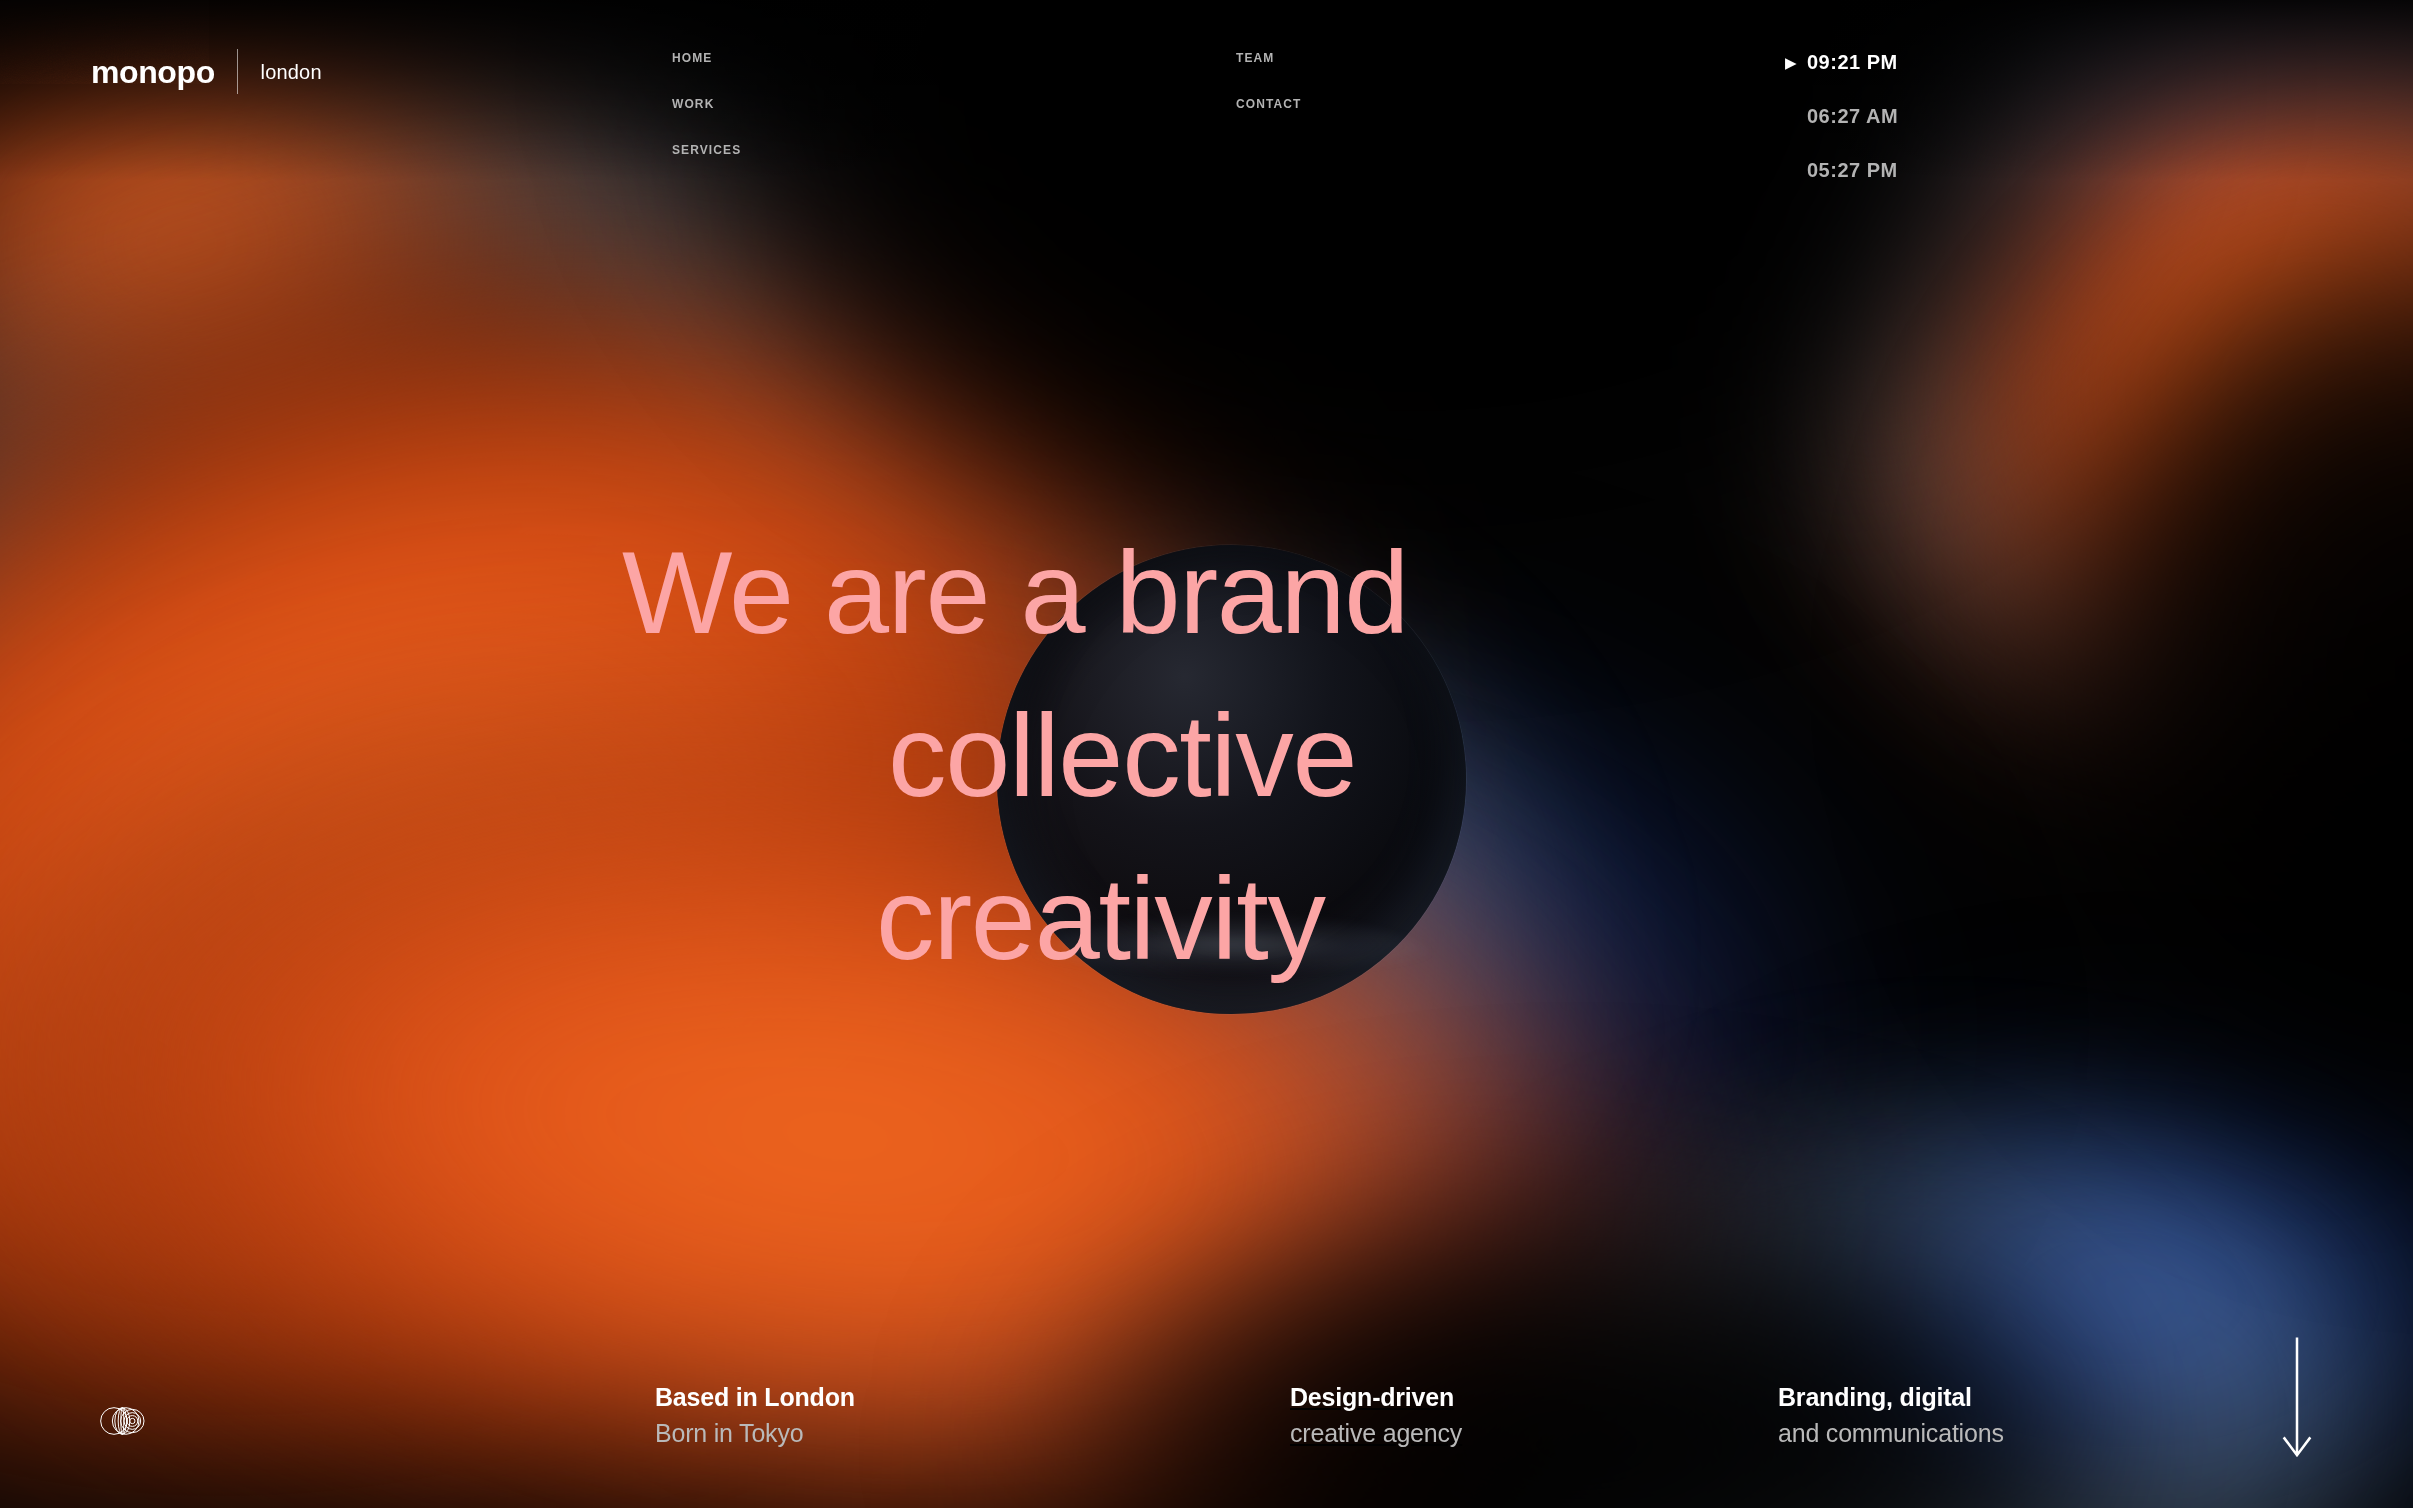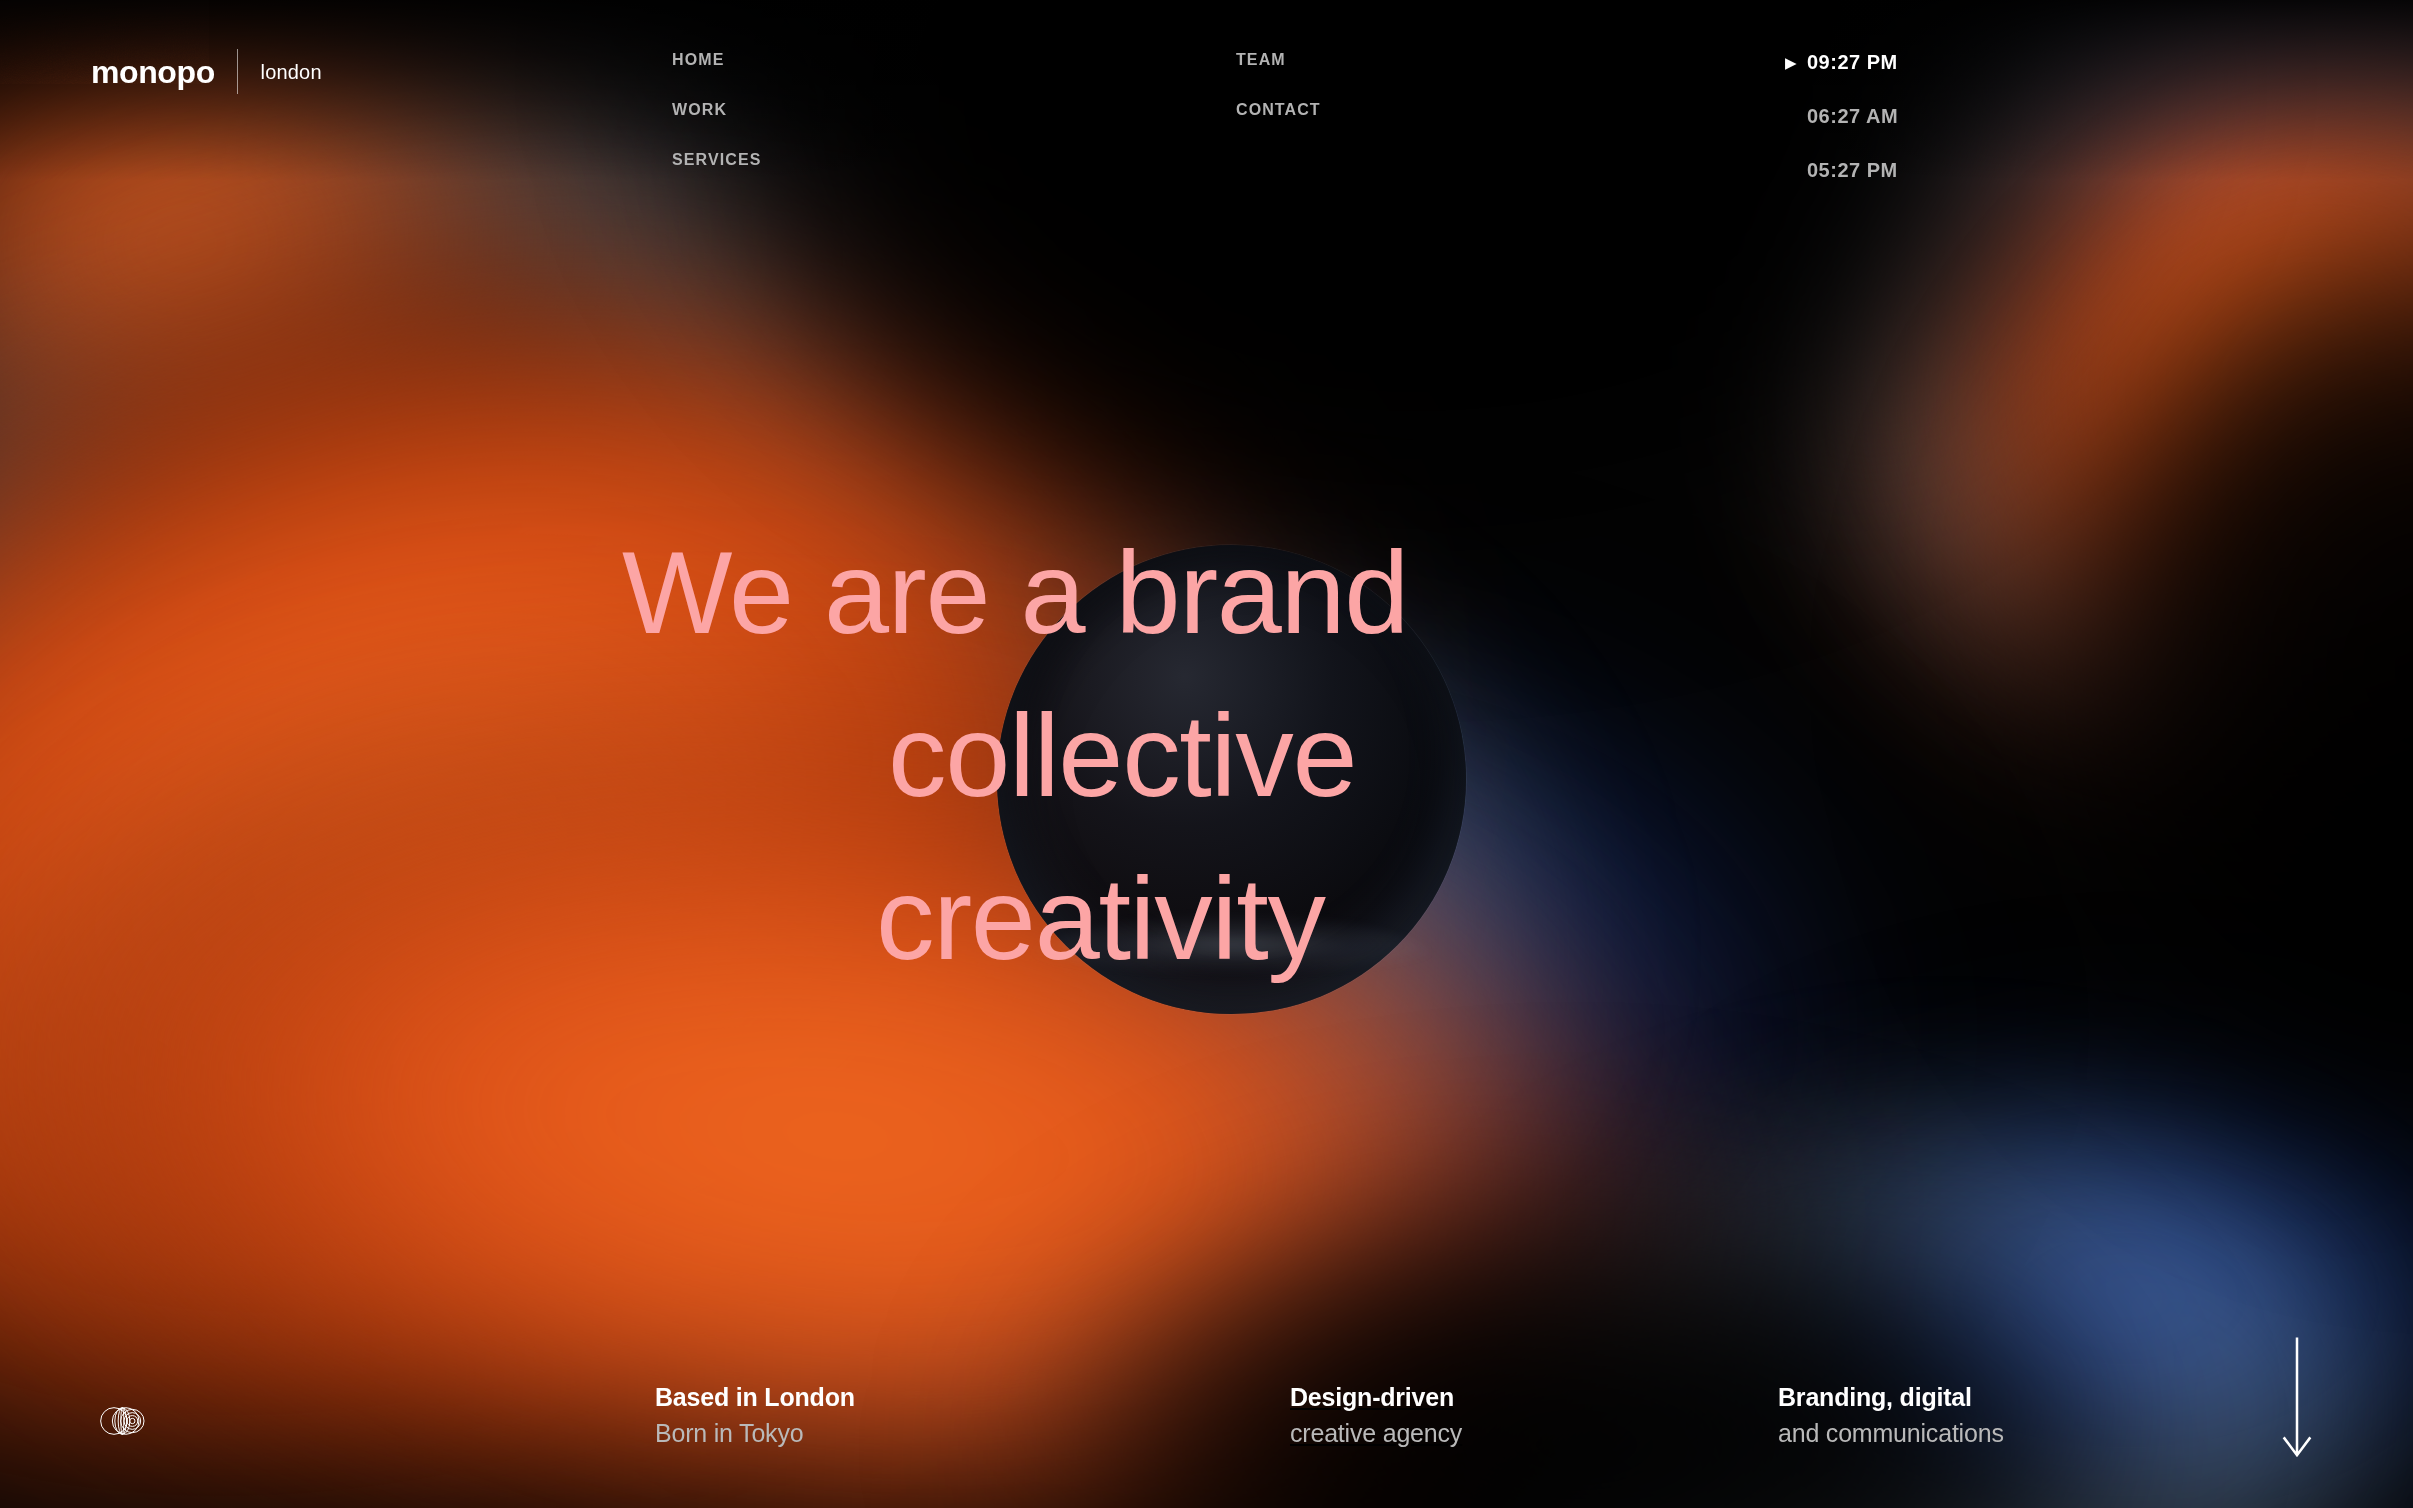--- a/index.html
+++ b/index.html
@@ -292,21 +292,21 @@
     color:#fff; font-size:20px; font-weight:300;
     letter-spacing:0.2px; line-height:1;
   }
 
   .nav-col { position:absolute; top:52px; }
   #nav-col-1 { left:672px; }
   #nav-col-2 { left:1236px; }
   .nav-item {
     display:block;
     color:#b3b3b3;
-    font-size:16px;
+    font-size:12px;
     font-weight:700;
     letter-spacing:1.1px;
     line-height:1;
     margin-bottom:34px;
     text-decoration:none;
     cursor:pointer;
   }
 
   #clock-col {
     position:absolute; left:1785px; top:52px;
@@ -452,21 +452,21 @@
     </nav>
 
     <nav class="nav-col" id="nav-col-2">
       <a class="nav-item">TEAM</a>
       <a class="nav-item">CONTACT</a>
     </nav>
 
     <div id="clock-col">
       <div class="clock-row active">
         <span class="clock-marker">▶</span>
-        <span class="clock-time">09:27 PM</span>
+        <span class="clock-time">09:21 PM</span>
       </div>
       <div class="clock-row">
         <span class="clock-marker"></span>
         <span class="clock-time">06:27 AM</span>
       </div>
       <div class="clock-row">
         <span class="clock-marker"></span>
         <span class="clock-time">05:27 PM</span>
       </div>
     </div>

